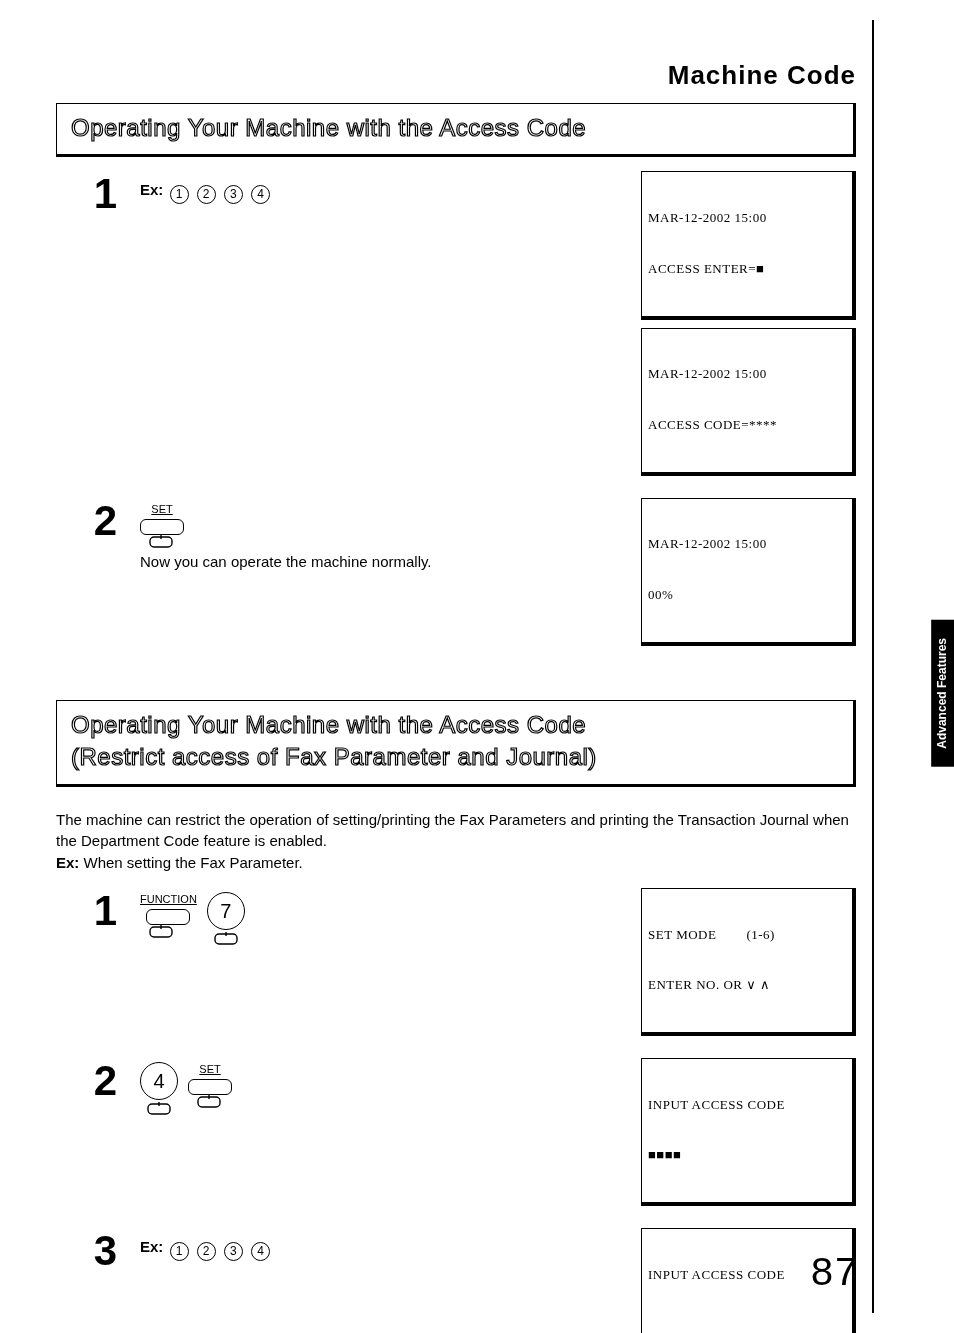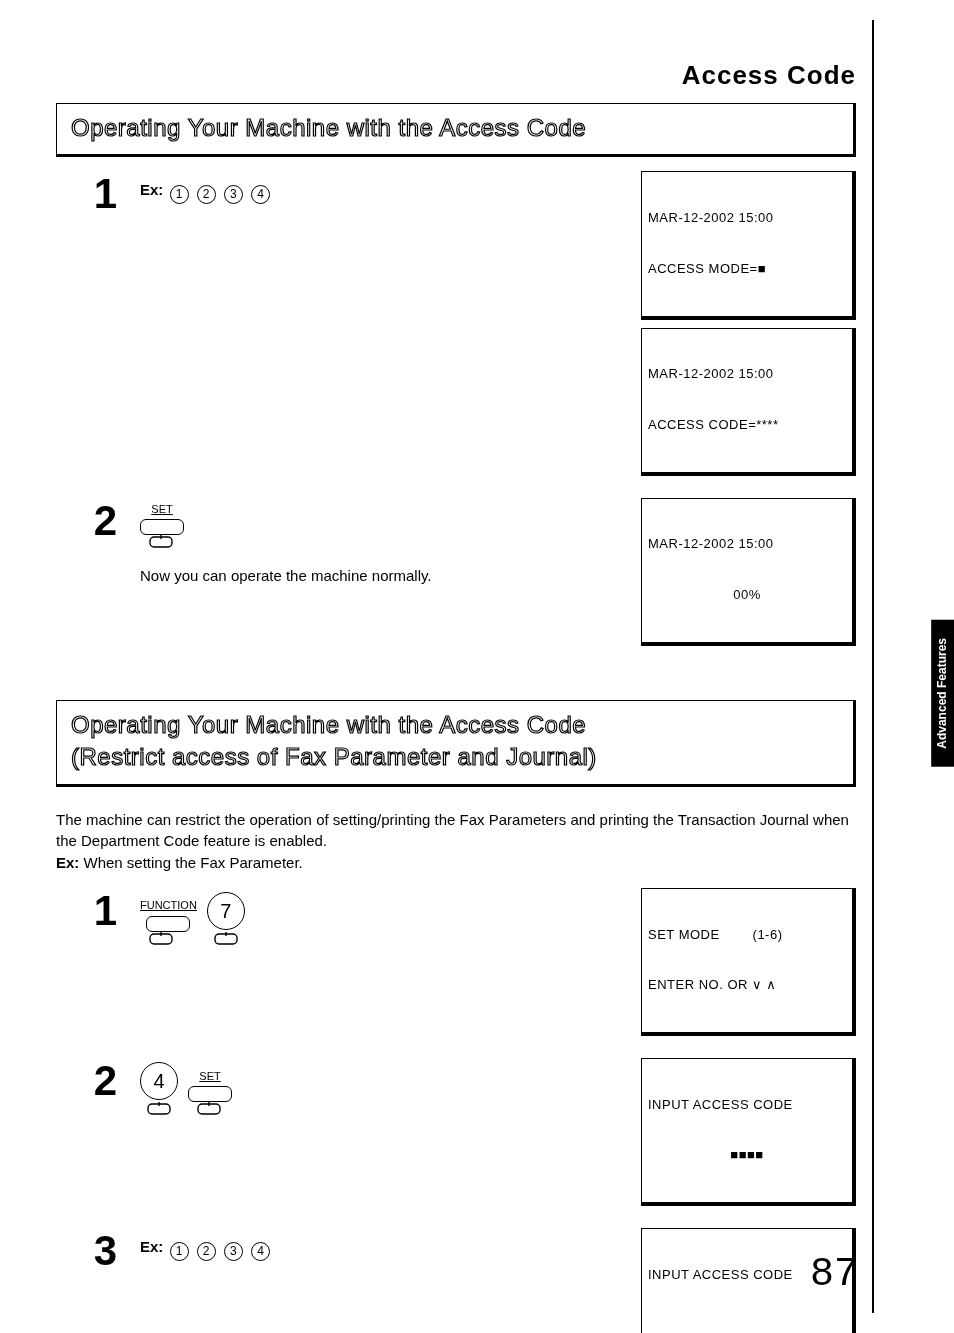--- a/index.html
+++ b/index.html
@@ -71,30 +71,30 @@
   }
   .step-body .ex { font-weight: 700; }
   .step-screens {
     width: 215px;
     margin-left: 10px;
   }
   .lcd {
     border: 1.5px solid #000;
     border-right-width: 4px;
     border-bottom-width: 4px;
-    font-family: Liberation Sans, sans-serif;
+    font-family: Liberation Serif, serif;
     font-size: 13px;
     line-height: 1.3;
     padding: 4px 6px 4px 6px;
     margin-bottom: 8px;
     white-space: pre;
     letter-spacing: 0.5px;
   }
   .lcd .r2 { text-align: left; }
-  .lcd .rright { text-align: center; }
+  .lcd .rright { text-align: left; }
   .circled {
     display: inline-block;
     width: 17px;
     height: 17px;
     border: 1.3px solid #000;
     border-radius: 50%;
     text-align: center;
     line-height: 17px;
     font-size: 12px;
     vertical-align: -3px;
@@ -151,74 +151,74 @@
   }
   .pagenum {
     position: absolute;
     right: 96px;
     bottom: 36px;
     font-size: 40px;
     font-weight: 400;
     font-family: Liberation Mono, monospace;
   }
   .blocky { letter-spacing: -1px; }
-  .group { display:flex; align-items:flex-end; gap:10px; }
+  .group { display:flex; gap:10px; }
 </style>
 </head>
 <body>
 
 <div class="right-rule"></div>
 
 <div class="sidebar-tab">
   <span>Advanced Features</span>
 </div>
 
 <div class="page">
 
-  <div class="page-title">Access Code</div>
+  <div class="page-title">Machine Code</div>
 
   <div class="section-box">
     <div class="outline-head">Operating Your Machine with the Access Code</div>
   </div>
 
   <div class="step-row">
     <div class="step-num blocky">1</div>
     <div class="step-body">
       <div style="margin-top:4px">
         <span class="ex">Ex:</span>
         <span class="circled">1</span>
         <span class="circled">2</span>
         <span class="circled">3</span>
         <span class="circled">4</span>
       </div>
     </div>
     <div class="step-screens">
       <div class="lcd">
         <div>MAR-12-2002 15:00</div>
-        <div class="r2">ACCESS MODE=■</div>
+        <div class="r2">ACCESS ENTER=■</div>
       </div>
       <div class="lcd">
         <div>MAR-12-2002 15:00</div>
         <div class="r2">ACCESS CODE=****</div>
       </div>
     </div>
   </div>
 
   <div class="step-row">
     <div class="step-num blocky">2</div>
     <div class="step-body">
       <div class="keycap">
         <span class="label">SET</span>
         <span class="cap"></span>
         <svg class="press-icon" width="42" height="16" viewBox="0 0 42 16">
           <rect x="10" y="2" width="22" height="10" rx="4" fill="none" stroke="#000" stroke-width="1.4"></rect>
           <line x1="21" y1="0" x2="21" y2="4" stroke="#000" stroke-width="1.4"></line>
         </svg>
       </div>
-      <div style="margin-top:14px">Now you can operate the machine normally.</div>
+      <div style="margin-top:0">Now you can operate the machine normally.</div>
     </div>
     <div class="step-screens">
       <div class="lcd">
         <div>MAR-12-2002 15:00</div>
         <div class="rright">00%</div>
       </div>
     </div>
   </div>
 
   <div class="section-box" style="margin-top:46px">

